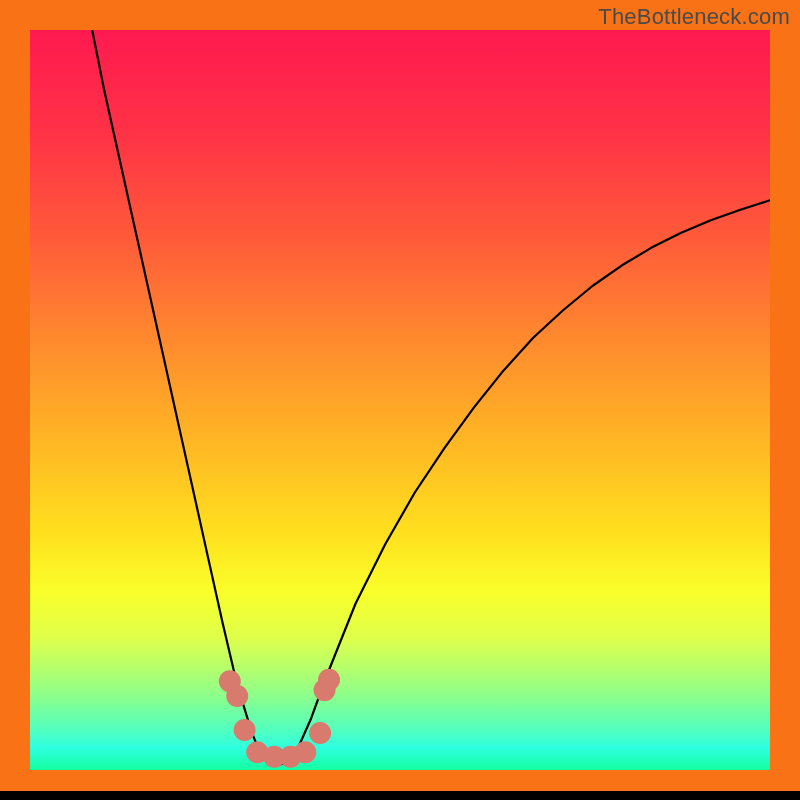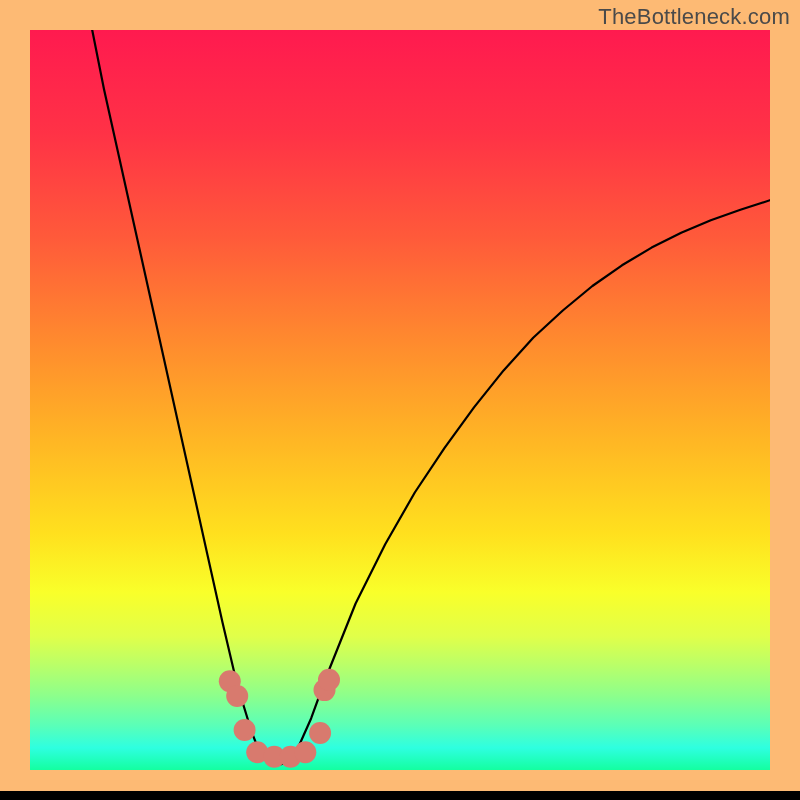--- a/index.html
+++ b/index.html
@@ -8,21 +8,21 @@
     width: 800px;
     height: 800px;
     overflow: hidden;
     background: #000;
     font-family: Arial, Helvetica, sans-serif;
   }
   .frame {
     position: relative;
     width: 800px;
     height: 791px;
-    background: #fdba74;
+    background: #f97316;
   }
   .watermark {
     position: absolute;
     top: 4px;
     right: 10px;
     color: #4a4a4a;
     font-size: 22px;
     font-weight: 400;
     letter-spacing: 0.2px;
     z-index: 20;

